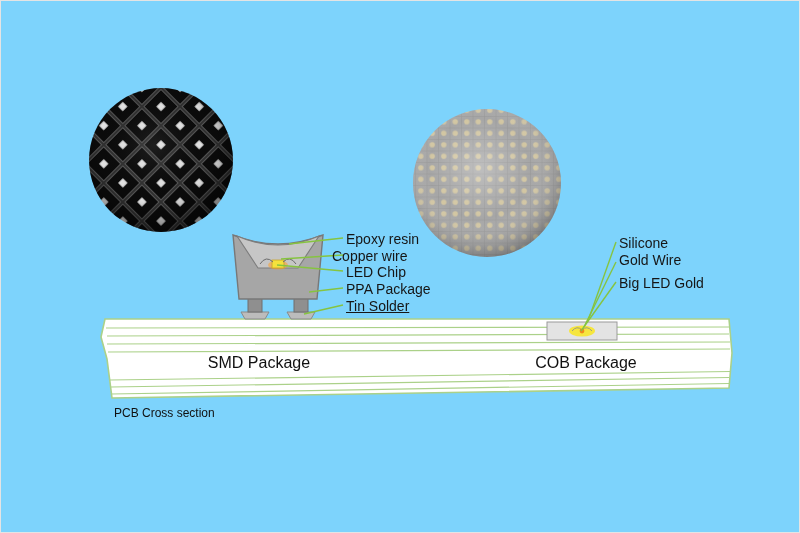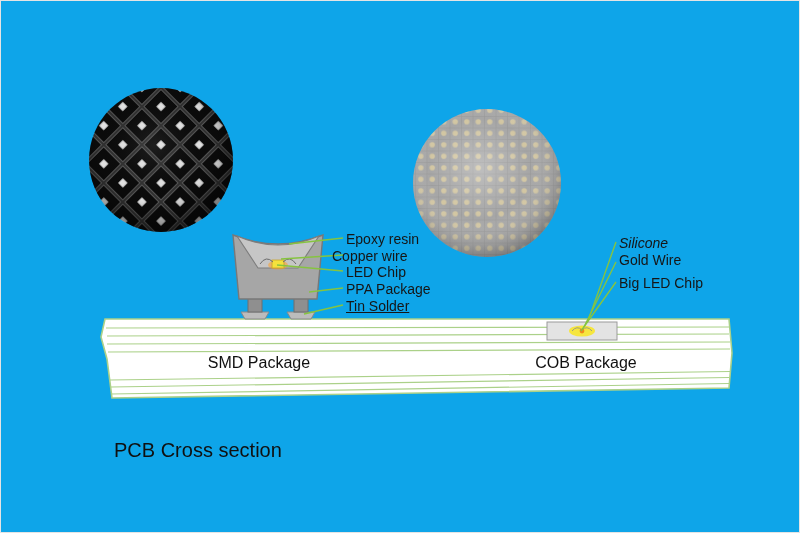--- a/index.html
+++ b/index.html
@@ -1,55 +1,54 @@
 <!DOCTYPE html>
 <html><head>
 <meta charset="utf-8">
 <style>
   html,body{margin:0;padding:0;background:#ffffff;}
   #canvas{
     position:relative;
     width:798px;height:531px;
-    background:#0ea5e9;
+    background:#7dd3fc;
     border:1px solid #e4e4e4;
     overflow:hidden;
     font-family:"Liberation Sans", sans-serif;
   }
   #art{position:absolute;left:0;top:0;}
   .lbl{
     position:absolute;
     font-size:14px;
     line-height:16px;
     color:#161616;
     white-space:nowrap;
   }
   #lbl-epoxy   {left:345px;top:230px;}
   #lbl-copper  {left:331px;top:247px;}
   #lbl-ledchip {left:345px;top:263px;}
   #lbl-ppa     {left:345px;top:280px;}
   #lbl-tin     {left:345px;top:297px;text-decoration:underline;}
-  #lbl-silicone{left:618px;top:234px;font-style:italic;}
+  #lbl-silicone{left:618px;top:234px;}
   #lbl-goldwire{left:618px;top:251px;}
   #lbl-bigled  {left:618px;top:274px;}
   .pkg{
     position:absolute;
     font-size:16px;
     color:#101010;
     text-align:center;
     white-space:nowrap;
   }
   #pkg-smd{left:188px;top:353px;width:140px;}
   #pkg-cob{left:515px;top:353px;width:140px;}
   #title{
     position:absolute;
     left:113px;top:405px;
-    font-size:20px;
+    font-size:12px;
     color:#101010;
     white-space:nowrap;
-    margin-top:33px;
   }
 </style>
 </head>
 <body>
 
 <div id="canvas">
 
   <svg id="art" width="798" height="531" viewBox="0 0 798 531">
     <defs>
       <pattern id="smdPat" width="27" height="27" patternUnits="userSpaceOnUse" patternTransform="rotate(45 160 160)">
@@ -136,20 +135,20 @@
   </svg>
 
   <div class="lbl" id="lbl-epoxy">Epoxy resin</div>
   <div class="lbl" id="lbl-copper">Copper wire</div>
   <div class="lbl" id="lbl-ledchip">LED Chip</div>
   <div class="lbl" id="lbl-ppa">PPA Package</div>
   <div class="lbl" id="lbl-tin">Tin Solder</div>
 
   <div class="lbl" id="lbl-silicone">Silicone</div>
   <div class="lbl" id="lbl-goldwire">Gold Wire</div>
-  <div class="lbl" id="lbl-bigled">Big LED Chip</div>
+  <div class="lbl" id="lbl-bigled">Big LED Gold</div>
 
   <div class="pkg" id="pkg-smd">SMD Package</div>
   <div class="pkg" id="pkg-cob">COB Package</div>
 
   <div id="title">PCB Cross section</div>
 
 </div>
 
 </body></html>

